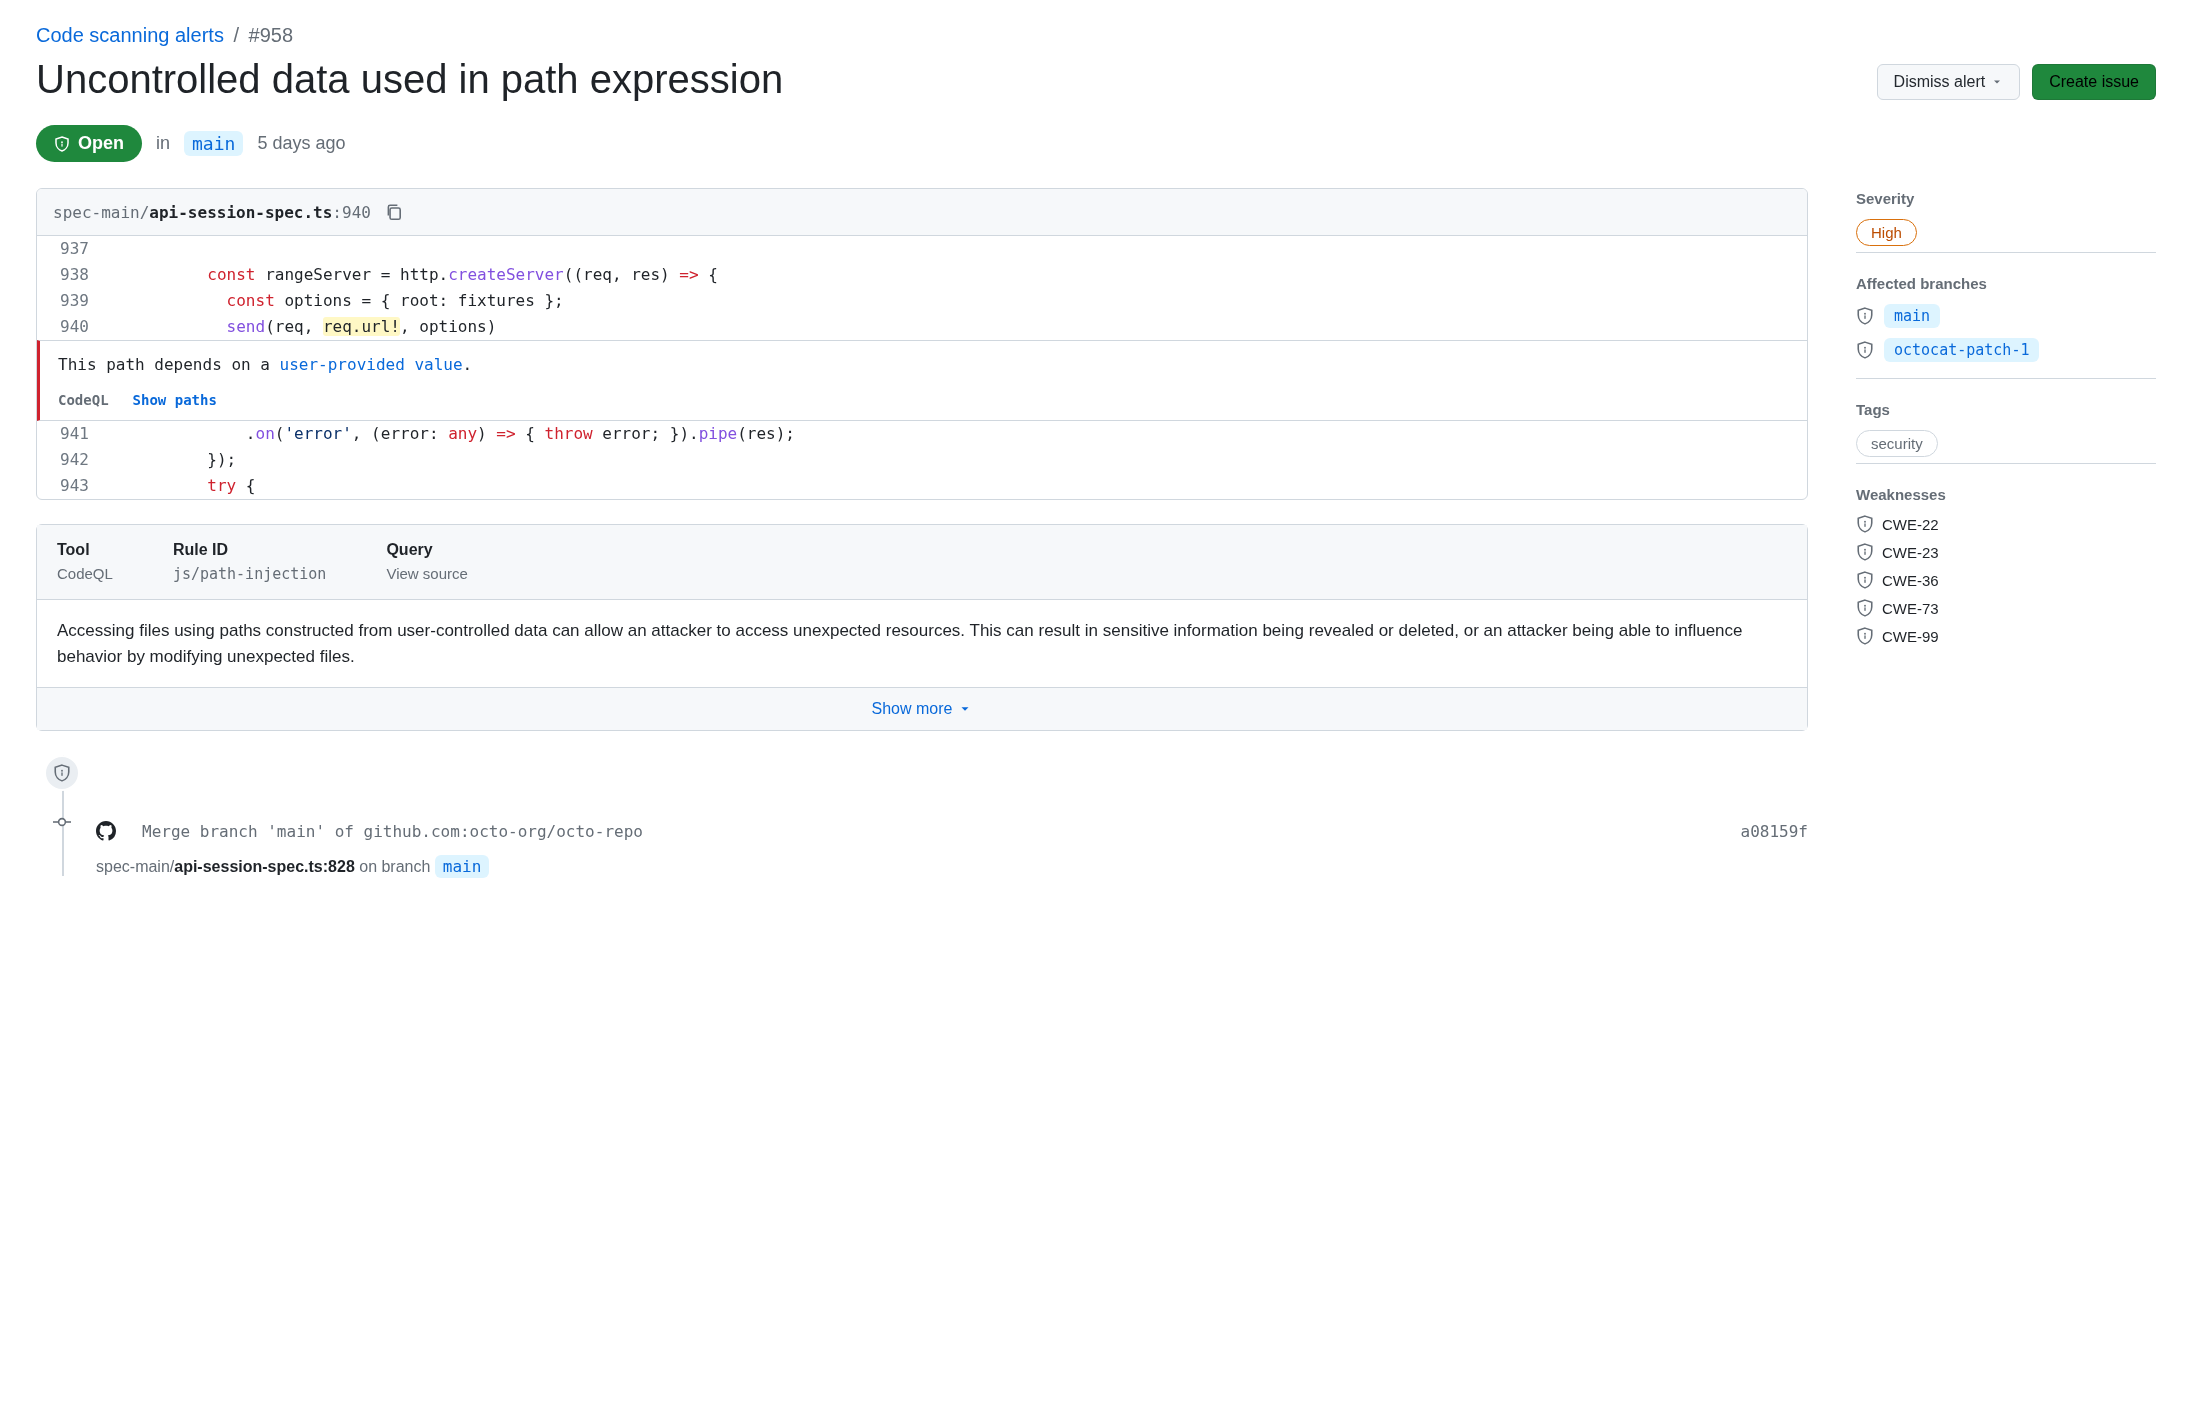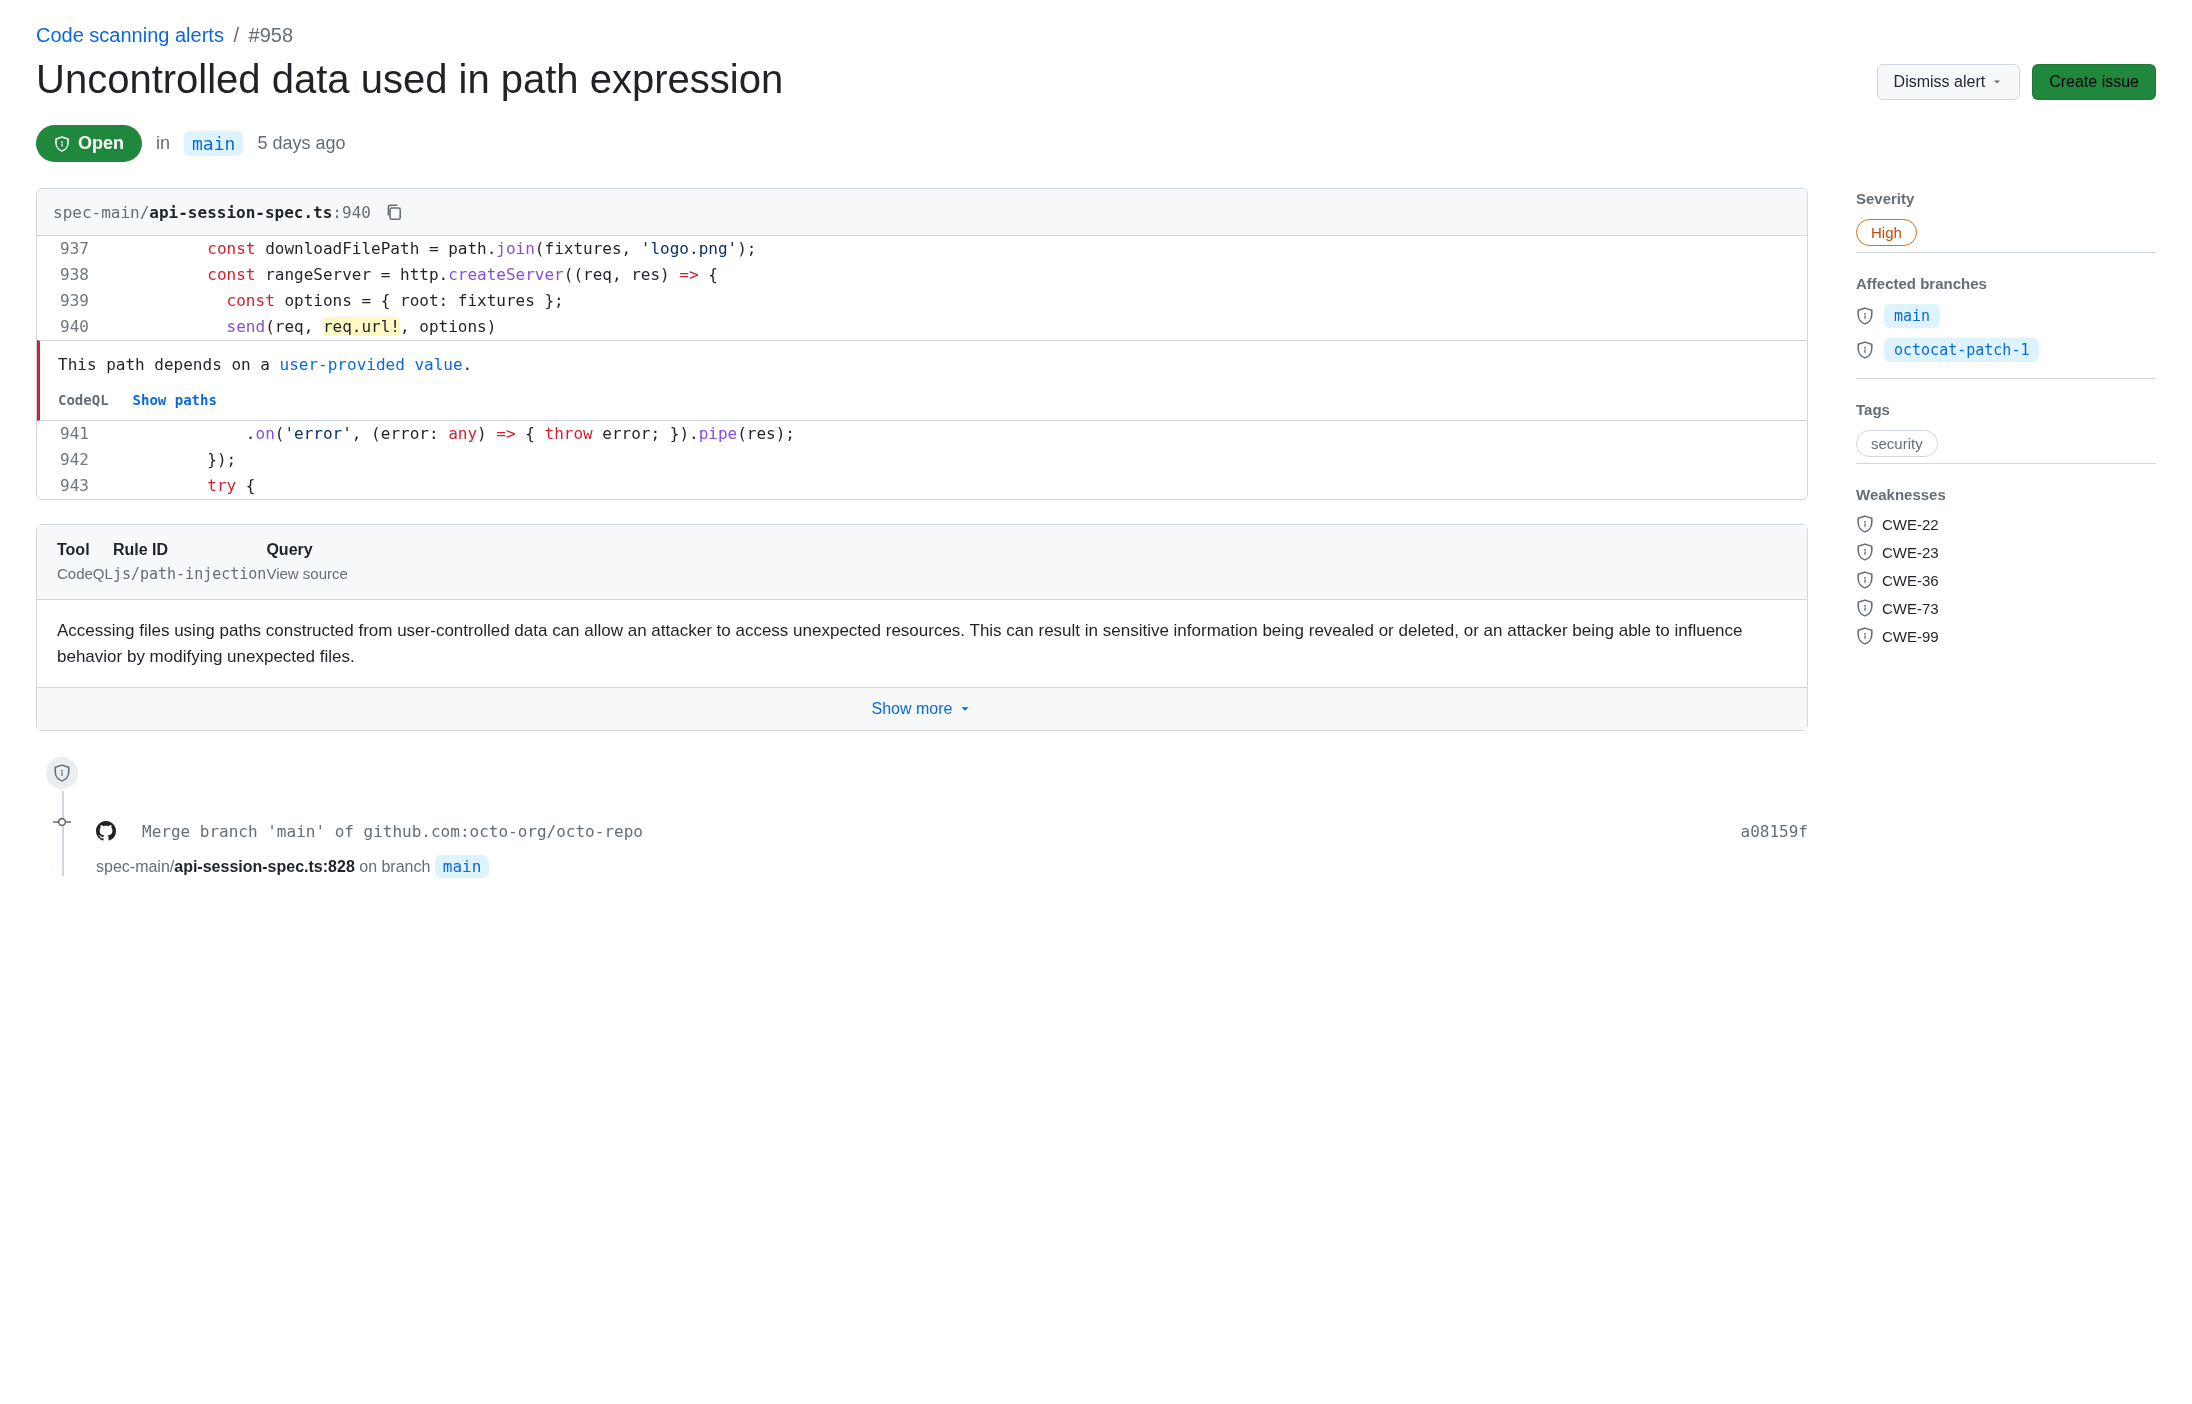--- a/index.html
+++ b/index.html
@@ -50,21 +50,21 @@
   .tok-kw { color: #cf222e; }
   .tok-fn { color: #8250df; }
   .tok-str { color: #0a3069; }
   .hl { background: #fff8c5; border-radius: 3px; }
   .msg-block { border-top: 1px solid #d0d7de; border-bottom: 1px solid #d0d7de; border-left: 3px solid #cf222e; padding: 14px 18px 12px; }
   .msg-text { font-size: 16px; }
   .msg-row2 { margin-top: 18px; display:flex; gap: 24px; }
   .msg-row2 .label { color:#656d76; font-weight:600; }
   .msg-row2 .link { color:#0969da; font-weight:600; }
   .details-box { border:1px solid #d0d7de; border-radius:6px; margin-top: 24px; }
-  .details-head { background:#f6f8fa; padding: 16px 20px; display:flex; border-bottom:1px solid #d0d7de; }
+  .details-head { background:#f6f8fa; padding: 16px 20px; display:flex; gap: 60px; border-bottom:1px solid #d0d7de; }
   .details-head .col h4 { font-size:16px; font-weight:600; margin-bottom: 6px;}
   .details-head .col .val { color:#656d76; font-size: 15px; }
   .details-body { padding: 18px 20px; font-size: 17px; line-height: 1.5; }
   .show-more { border-top:1px solid #d0d7de; background:#f6f8fa; text-align:center; padding:12px; color:#0969da; font-size:16px; cursor:pointer; display:flex; justify-content:center; align-items:center; gap:6px;}
   .side-section { margin-bottom: 22px; border-bottom:1px solid #d0d7de; padding-bottom: 6px; }
   .side-section.noborder { border-bottom:none; }
   .side-h { color:#656d76; font-weight:600; font-size:15px; margin-bottom:12px; }
   .sev-pill { border:1px solid #d9700c; color:#bc4c00; border-radius: 999px; padding:4px 14px; display:inline-block; font-size:15px; font-weight:500;}
   .branch-row { display:flex; align-items:center; gap:10px; margin-bottom:10px; color:#656d76; }
   .branch-row .pill { background:#ddf4ff; color:#0969da; padding:3px 10px; border-radius:6px; font-size:15px;}
@@ -131,21 +131,20 @@
         <button class="copy-btn">
           <svg width="18" height="18" viewBox="0 0 16 16" fill="none" stroke="#656d76" stroke-width="1.4">
               <rect x="4.5" y="4.5" width="9" height="10" rx="1.5"></rect>
               <path d="M3 11V3.5A1.5 1.5 0 0 1 4.5 2H11"></path>
             </svg>
         </button>
       </div>
       <div class="code-lines mono" id="lines-before">
           <div class="code-line">
             <div class="gutter">937</div>
-            <div class="code-content"><span>          </span><span class="tok-kw">const</span><span> downloadFilePath = path.</span><span class="tok-fn">join</span><span>(fixtures, </span><span class="tok-str">'logo.png'</span><span>);</span></div>
           </div>
           <div class="code-line">
             <div class="gutter">938</div>
             <div class="code-content"><span>          </span><span class="tok-kw">const</span><span> rangeServer = http.</span><span class="tok-fn">createServer</span><span>((req, res) </span><span class="tok-kw">=&gt;</span><span> {</span></div>
           </div>
           <div class="code-line">
             <div class="gutter">939</div>
             <div class="code-content"><span>            </span><span class="tok-kw">const</span><span> options = { root: fixtures };</span></div>
           </div>
           <div class="code-line">

